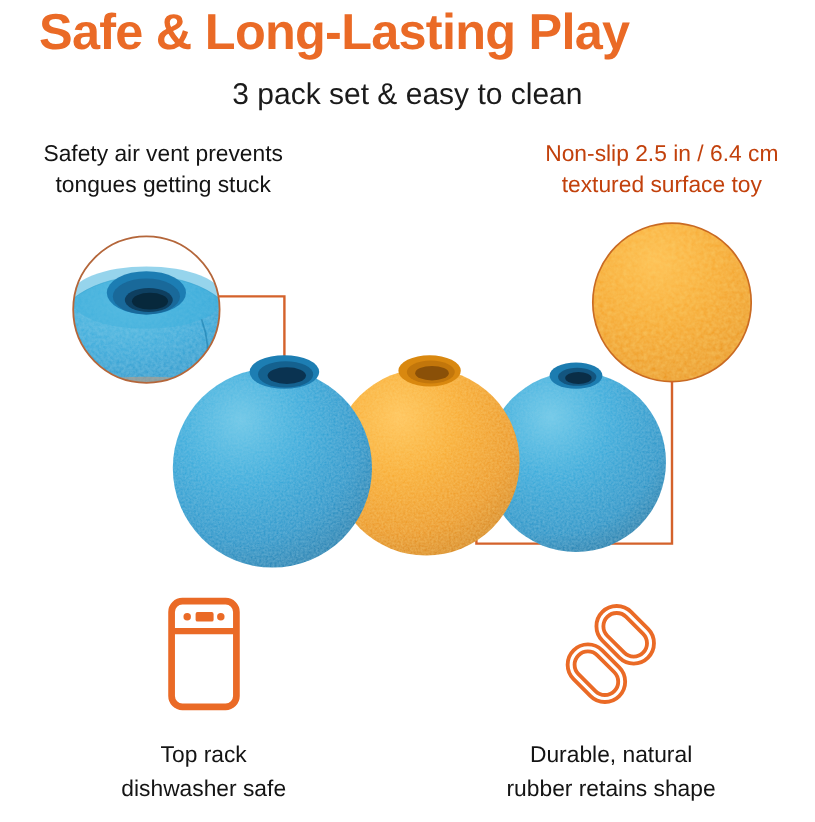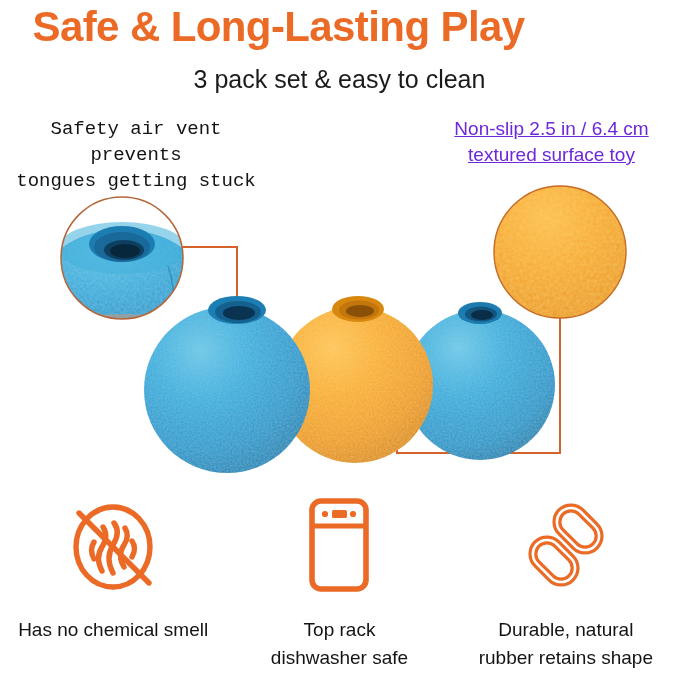--- a/index.html
+++ b/index.html
@@ -52,32 +52,30 @@
   
   .caption-left {
     position: absolute;
     left: 6px;
     top: 116px;
     width: 260px;
     text-align: center;
     font-size: 19px;
     line-height: 26px;
     color: #141414;
-    font-family: Liberation Mono, monospace;
   }
   .caption-right {
     position: absolute;
     left: 424px;
     top: 116px;
     width: 255px;
     text-align: center;
     font-size: 19px;
     line-height: 26px;
-    color: #6d28d9;
-    text-decoration: underline;
+    color: #c2410c;
   }
 
   
   .product-stage {
     position: absolute;
     left: 0;
     top: 180px;
     width: 679px;
     height: 300px;
   }
@@ -237,36 +235,20 @@
         <circle cx="227" cy="210" r="83" fill="url(#gBlue)" filter="url(#texBlue)"></circle>
         <ellipse cx="237" cy="130" rx="29" ry="14" fill="#1D7EB3"></ellipse>
         <ellipse cx="238" cy="132" rx="23" ry="11" fill="#14618F"></ellipse>
         <ellipse cx="239" cy="133" rx="16" ry="7" fill="#0A3351"></ellipse>
       </g>
     </svg>
   </div>
 
   <div class="features">
 
-    <div class="feature">
-      <div class="feature-icon">
-        <svg width="104" height="104" viewBox="0 0 104 104" xmlns="http://www.w3.org/2000/svg">
-          <g fill="none" stroke="#EA6A26" stroke-width="5.4" stroke-linecap="round">
-            <ellipse cx="52" cy="54" rx="37" ry="40"></ellipse>
-            <line x1="18" y1="20" x2="88" y2="90"></line>
-            <path d="M41 78 q-7 -13 0 -24 q7 -11 1 -20"></path>
-            <path d="M52 80 q-8 -15 0 -28 q8 -13 1 -22"></path>
-            <path d="M63 74 q-7 -12 0 -22 q6 -9 1 -17"></path>
-            <path d="M33 66 q-5 -9 0 -17"></path>
-            <path d="M71 64 q5 -9 0 -16"></path>
-          </g>
-        </svg>
-      </div>
-      <div class="feature-label">Has no chemical smell</div>
-    </div>
 
     <div class="feature">
       <div class="feature-icon">
         <svg width="104" height="104" viewBox="0 0 104 104" xmlns="http://www.w3.org/2000/svg">
           <g stroke="#EA6A26" fill="none">
             <rect x="25" y="8" width="54" height="88" rx="9" stroke-width="5.6"></rect>
             <line x1="27" y1="33" x2="77" y2="33" stroke-width="5.2"></line>
             <circle cx="38" cy="21" r="3.1" fill="#EA6A26" stroke="none"></circle>
             <circle cx="66" cy="21" r="3.1" fill="#EA6A26" stroke="none"></circle>
             <rect x="45" y="17" width="15" height="8" rx="1.6" fill="#EA6A26" stroke="none"></rect>

